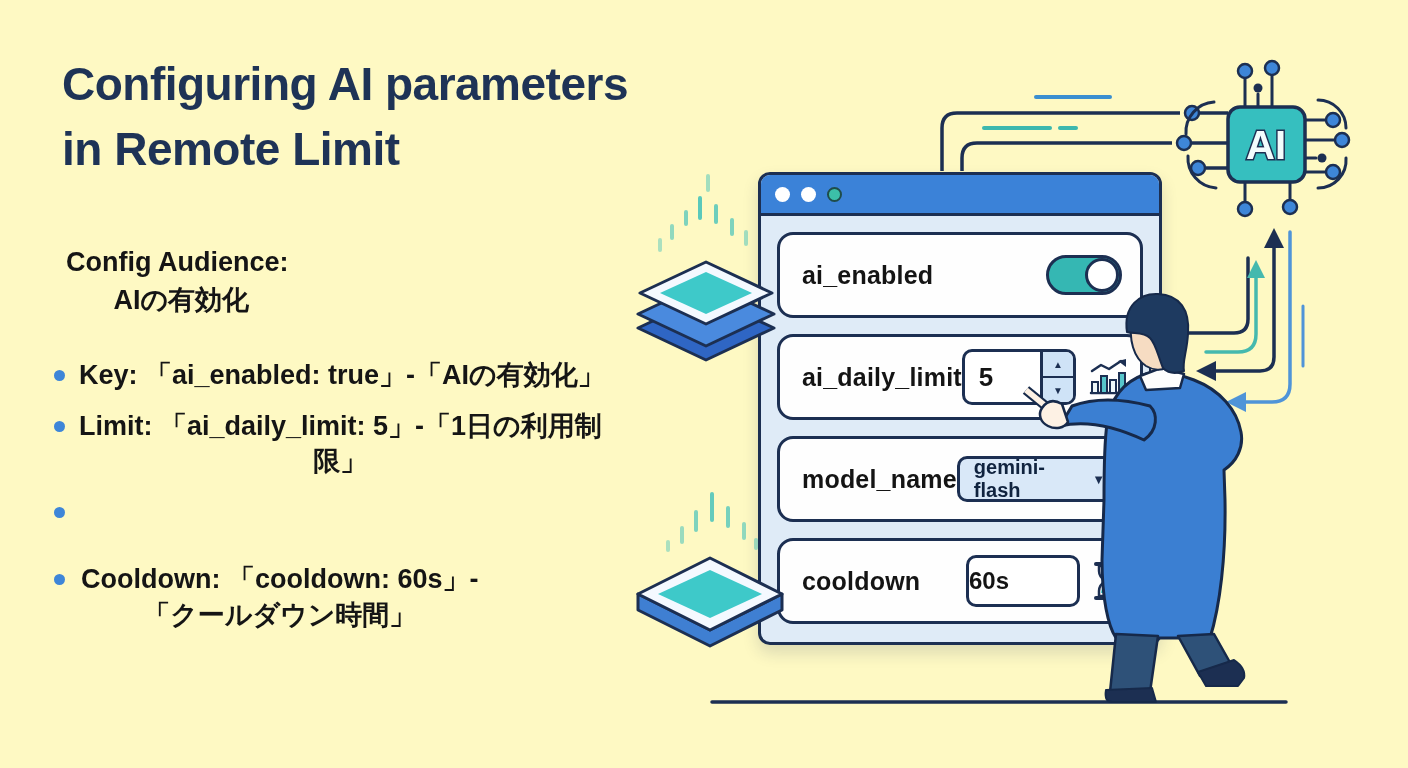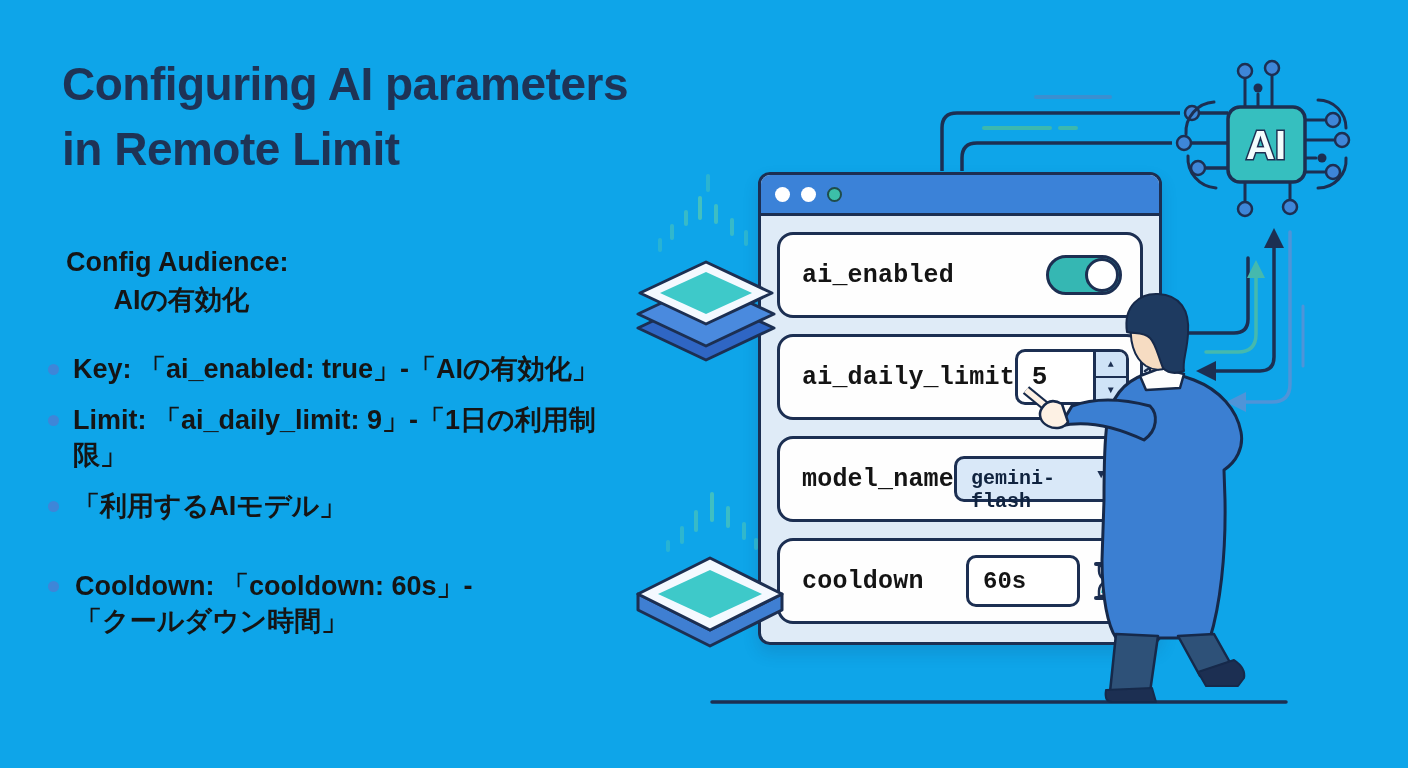--- a/index.html
+++ b/index.html
@@ -1,60 +1,60 @@
 <!DOCTYPE html>
 <html><head>
 <meta charset="utf-8">
 <style>
   html,body{margin:0;padding:0;}
   body{background:#e8e8e8;font-family:"Liberation Sans","DejaVu Sans",sans-serif;}
-  .stage{position:relative;width:1408px;height:768px;background:#0ea5e9;overflow:hidden;margin:0 auto;}
+  .stage{position:relative;width:1408px;height:768px;background:#fef9c3;overflow:hidden;margin:0 auto;}
 
   
   .title{position:absolute;left:62px;top:52px;width:740px;
          font-size:46px;font-weight:bold;color:#1e3356;line-height:1.42;letter-spacing:-0.5px;}
   .title span{display:block;}
   .audience{position:absolute;left:66px;top:244px;font-size:27px;font-weight:bold;color:#151515;line-height:1.4;}
   .audience span{display:block;}
   .audience .l2{padding-left:8px;text-align:center;}
-  .bullets{position:absolute;left:40px;top:344px;width:650px;list-style:none;margin:8px;padding:0;}
+  .bullets{position:absolute;left:40px;top:344px;width:650px;list-style:none;margin:14px;padding:0;text-align:center;}
   .bullets li{display:flex;gap:14px;margin-bottom:15px;font-size:27px;font-weight:bold;color:#151515;line-height:1.32;}
   .bullets li.gap-before{margin-top:44px;gap:16px;}
   .bullet-dot{flex:0 0 auto;width:11px;height:11px;border-radius:50%;background:#3e86d8;margin-top:12px;}
   .bullet-text span{display:block;}
 
   
   .cfg-window{position:absolute;left:758px;top:172px;width:404px;height:473px;background:#dfebf7;
               border:3.5px solid #1c2f52;border-radius:12px;box-shadow:0 8px 16px rgba(30,50,90,.15);
-              overflow:hidden;box-sizing:border-box;z-index:2;font-family:Liberation Mono, monospace;}
+              overflow:hidden;box-sizing:border-box;z-index:2;}
   .cfg-header{height:38px;background:#3b82d8;border-bottom:3px solid #1c2f52;display:flex;align-items:center;padding-left:14px;gap:11px;}
   .win-dot{width:15px;height:15px;border-radius:50%;background:#ffffff;}
   .win-dot.teal{background:#3cc0a8;border:2px solid #1f4d4a;box-sizing:border-box;}
   .cfg-rows{padding:16px 16px 0 16px;}
   .cfg-row{height:86px;background:#fefefe;border:3px solid #1c2f52;border-radius:16px;margin-bottom:16px;
            display:flex;align-items:center;justify-content:space-between;padding:0 18px 0 22px;box-sizing:border-box;}
   .row-label{font-size:25px;font-weight:bold;color:#141414;letter-spacing:0.2px;}
   .ctrl-group{display:flex;align-items:center;gap:12px;}
 
   .toggle{width:76px;height:40px;background:#35b7b3;border:3px solid #1c2f52;border-radius:22px;position:relative;box-sizing:border-box;}
   .toggle .knob{position:absolute;right:0px;top:0px;width:34px;height:34px;background:#ffffff;border:3px solid #1c2f52;border-radius:50%;box-sizing:border-box;}
 
   .num-box{display:flex;width:114px;height:56px;background:#fff;border:3px solid #1c2f52;border-radius:10px;overflow:hidden;box-sizing:border-box;}
   .num-val{flex:1;font-size:26px;font-weight:bold;color:#141414;display:flex;align-items:center;padding-left:14px;}
   .spinner{width:30px;border-left:3px solid #1c2f52;background:#cfe3f7;display:flex;flex-direction:column;}
   .spin-btn{flex:1;display:flex;align-items:center;justify-content:center;font-size:10px;color:#1c2f52;}
   .spin-btn.down{border-top:2px solid #1c2f52;}
 
-  .select-box{height:46px;background:#d9e8f8;border:3px solid #1c2f52;border-radius:10px;display:flex;align-items:flex-start;
+  .select-box{height:46px;background:#d9e8f8;border:3px solid #1c2f52;border-radius:10px;display:flex;align-items:center;
               gap:10px;padding:8px 14px;box-sizing:border-box;}
   .select-val{font-size:20px;font-weight:bold;color:#10233f;}
   .select-arrow{font-size:13px;color:#1c2f52;}
 
   .text-box{width:114px;height:52px;background:#fff;border:3px solid #1c2f52;border-radius:10px;display:flex;align-items:center;
-            padding-left:14px;font-size:24px;font-weight:bold;color:#141414;box-sizing:border-box;}
+            font-size:24px;font-weight:bold;color:#141414;box-sizing:border-box;}
 
   
   .overlay{position:absolute;left:0;top:0;width:1408px;height:768px;z-index:6;pointer-events:none;}
 </style>
 </head>
 <body>
 
 <div class="stage">
 
   <div class="title">
@@ -70,28 +70,27 @@
   <ul class="bullets">
     <li>
       <span class="bullet-dot"></span>
       <span class="bullet-text">
         <span>Key: 「ai_enabled: true」-「AIの有効化」</span>
       </span>
     </li>
     <li>
       <span class="bullet-dot"></span>
       <span class="bullet-text">
-        <span>Limit: 「ai_daily_limit: 9」-「1日の利用制</span>
+        <span>Limit: 「ai_daily_limit: 5」-「1日の利用制</span>
         <span>限」</span>
       </span>
     </li>
     <li>
       <span class="bullet-dot"></span>
       <span class="bullet-text">
-        <span>「利用するAIモデル」</span>
       </span>
     </li>
     <li class="gap-before">
       <span class="bullet-dot"></span>
       <span class="bullet-text">
         <span>Cooldown: 「cooldown: 60s」-</span>
         <span>「クールダウン時間」</span>
       </span>
     </li>
   </ul>

